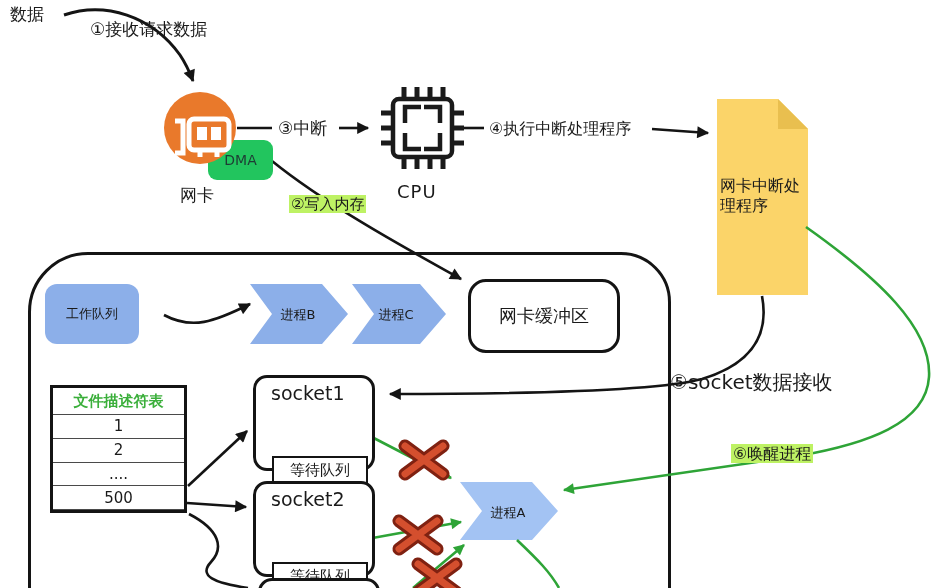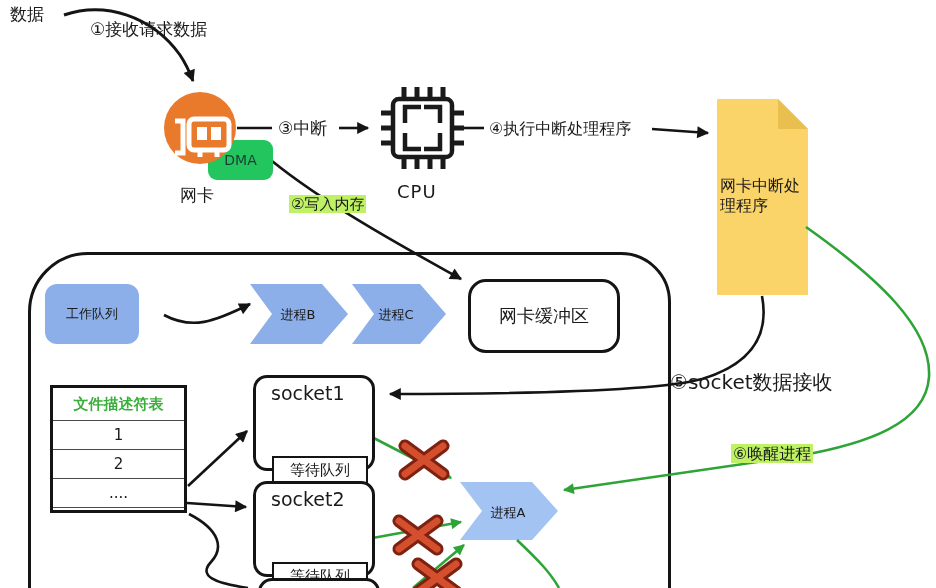--- a/index.html
+++ b/index.html
@@ -125,20 +125,21 @@
   </div>
   <div id="work-queue" class="abs">
     <span>工作队列</span>
   </div>
 
   <div id="fd-table" class="abs wbox">
     <div class="thead">文件描述符表</div>
     <div class="trow">1</div>
     <div class="trow">2</div>
     <div class="trow">....</div>
+    <div class="trow">500</div>
     <div class="tfill"></div>
   </div>
 
   <div class="abs wbox socket-box" style="left:253px;top:375px;">
     <div class="socket-title">socket1</div>
     <div class="waitq">等待队列</div>
   </div>
   <div class="abs wbox socket-box" style="left:253px;top:481px;">
     <div class="socket-title">socket2</div>
     <div class="waitq">等待队列</div>

